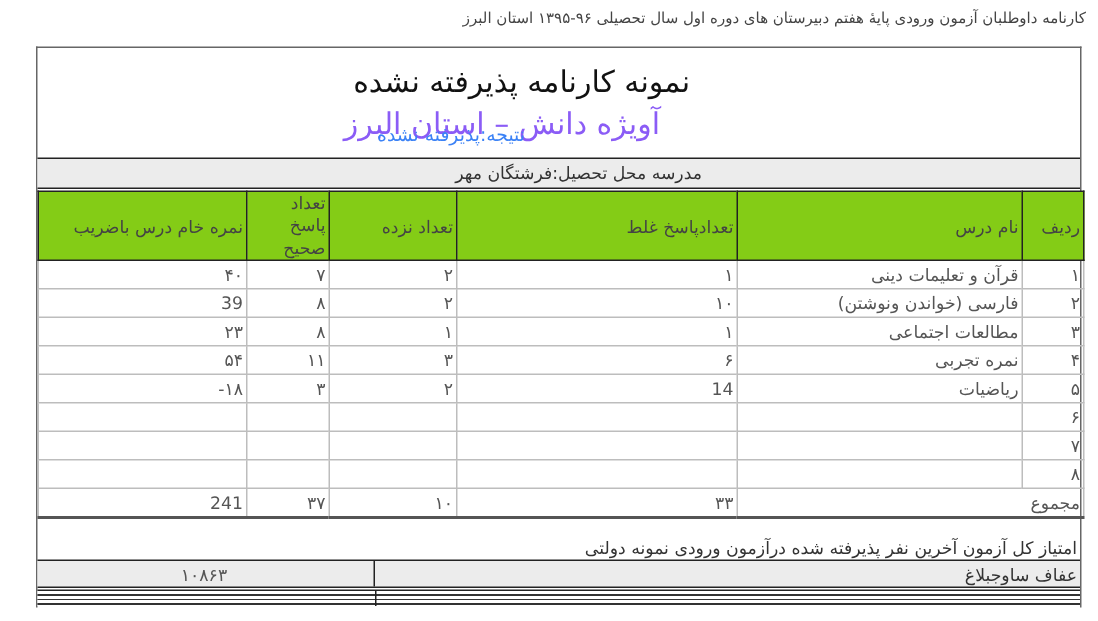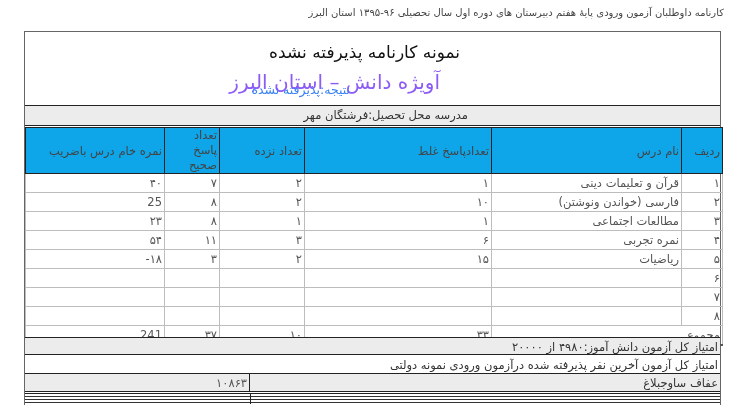--- a/index.html
+++ b/index.html
@@ -15,21 +15,21 @@
     position: absolute; left: 24px; top: 31px; width: 697px; height: 374px;
     border: 1px solid #666; border-bottom: none; box-sizing: border-box;
     direction: rtl;
   }
   .title-box {
     position: absolute; left: 0; right: 0; top: 0; height: 73px;
     border-bottom: 1px solid #222;
   }
   .title-main {
     position: absolute; right: 260px; top: 10px;
-    font-size: 17px; color: #111; white-space: nowrap;
+    font-size: 20px; color: #111; white-space: nowrap;
   }
   .title-sub {
     position: absolute; right: 280px; top: 38px;
     font-size: 20px; color: #8b5cf6; white-space: nowrap;
   }
   .result-label {
     position: absolute; right: 370px; top: 50px;
     font-size: 12.5px; color: #3b82f6; white-space: nowrap;
   }
   .location-row {
@@ -40,41 +40,41 @@
   .loc-cell { position: absolute; top: 0; height: 19px; line-height: 19px; white-space: nowrap; margin-left: 44px; }
   .loc-region { right: 2px; width: 248px; border-left: 1px solid #222; }
   .loc-school { right: 250px; padding-right: 2px; }
 
   table.grades {
     position: absolute; left: 0; top: 95px; width: 697px;
     border-collapse: collapse; direction: rtl; font-size: 11.5px; color: #444;
     table-layout: fixed;
   }
   table.grades th {
-    background: #0ea5e9; font-weight: normal; color: #444;
+    background: #84cc16; font-weight: normal; color: #444;
     height: 34px; text-align: right; vertical-align: middle; padding: 0 2px;
     border: 1px solid #222;
   }
   table.grades th.wrap { line-height: 15px; vertical-align: bottom; }
   table.grades td {
     height: 18px; padding: 0 2px; text-align: right; vertical-align: middle;
     border: 1px solid #bdbdbd; color: #555; margin-left: 32px;
   }
   table.grades tr.total td { border-bottom: 2px solid #555; }
   table.grades tr:first-child th { border-top: 1px solid #222; }
 
   .info-row {
     position: absolute; left: 0; right: 0; height: 18px; line-height: 18px;
     font-size: 11.5px; color: #333; padding-right: 2px; white-space: nowrap;
     border-bottom: 1px solid #222; box-sizing: border-box;
   }
   .info-row.gray { background: #ececec; }
   .info-left {
     position: absolute; left: 0; top: 0; width: 225px; height: 100%;
-    border-right: 1px solid #222; text-align: right; padding-right: 2px; box-sizing: border-box;
+    border-right: 1px solid #222; text-align: center; padding-right: 2px; box-sizing: border-box;
     color: #555;
   }
   .triple-line {
     position: absolute; left: 0; right: 0; height: 10px;
     border-top: 1px solid #222;
     background: repeating-linear-gradient(to bottom, #ffffff 0, #ffffff 2px, #333 2px, #333 3px);
   }
   .triple-line .divider {
     position: absolute; left: 225px; top: 0; bottom: 0; width: 1px; background: #222;
   }
@@ -122,42 +122,42 @@
         <td>۲</td>
         <td>۷</td>
         <td>۴۰</td>
       </tr>
       <tr>
         <td>۲</td>
         <td>فارسی (خواندن ونوشتن)</td>
         <td>۱۰</td>
         <td>۲</td>
         <td>۸</td>
-        <td>25</td>
+        <td>39</td>
       </tr>
       <tr>
         <td>۳</td>
         <td>مطالعات اجتماعی</td>
         <td>۱</td>
         <td>۱</td>
         <td>۸</td>
         <td>۲۳</td>
       </tr>
       <tr>
         <td>۴</td>
         <td>نمره تجربی</td>
         <td>۶</td>
         <td>۳</td>
         <td>۱۱</td>
         <td>۵۴</td>
       </tr>
       <tr>
         <td>۵</td>
         <td>ریاضیات</td>
-        <td>۱۵</td>
+        <td>14</td>
         <td>۲</td>
         <td>۳</td>
         <td>۱۸-</td>
       </tr>
       <tr>
         <td>۶</td>
         <td></td>
         <td></td>
         <td></td>
         <td></td>
@@ -182,23 +182,20 @@
       <tr class="total">
         <td colspan="2">مجموع</td>
         <td>۳۳</td>
         <td>۱۰</td>
         <td>۳۷</td>
         <td>241</td>
       </tr>
     </tbody>
   </table>
 
-  <div class="info-row gray" style="top:305px; border-top:1px solid #222;">
-    <span>امتیاز کل آزمون دانش آموز:۴۹۸۰ از ۲۰۰۰۰</span>
-  </div>
   <div class="info-row" style="top:324px;">
     <span>امتیاز کل آزمون آخرین نفر پذیرفته شده درآزمون ورودی نمونه دولتی</span>
   </div>
   <div class="info-row gray" style="top:342px;">
     <span>عفاف ساوجبلاغ</span>
     <div class="info-left">۱۰۸۶۳</div>
   </div>
   <div class="triple-line" style="top:361px;">
     <div class="divider"></div>
   </div>

